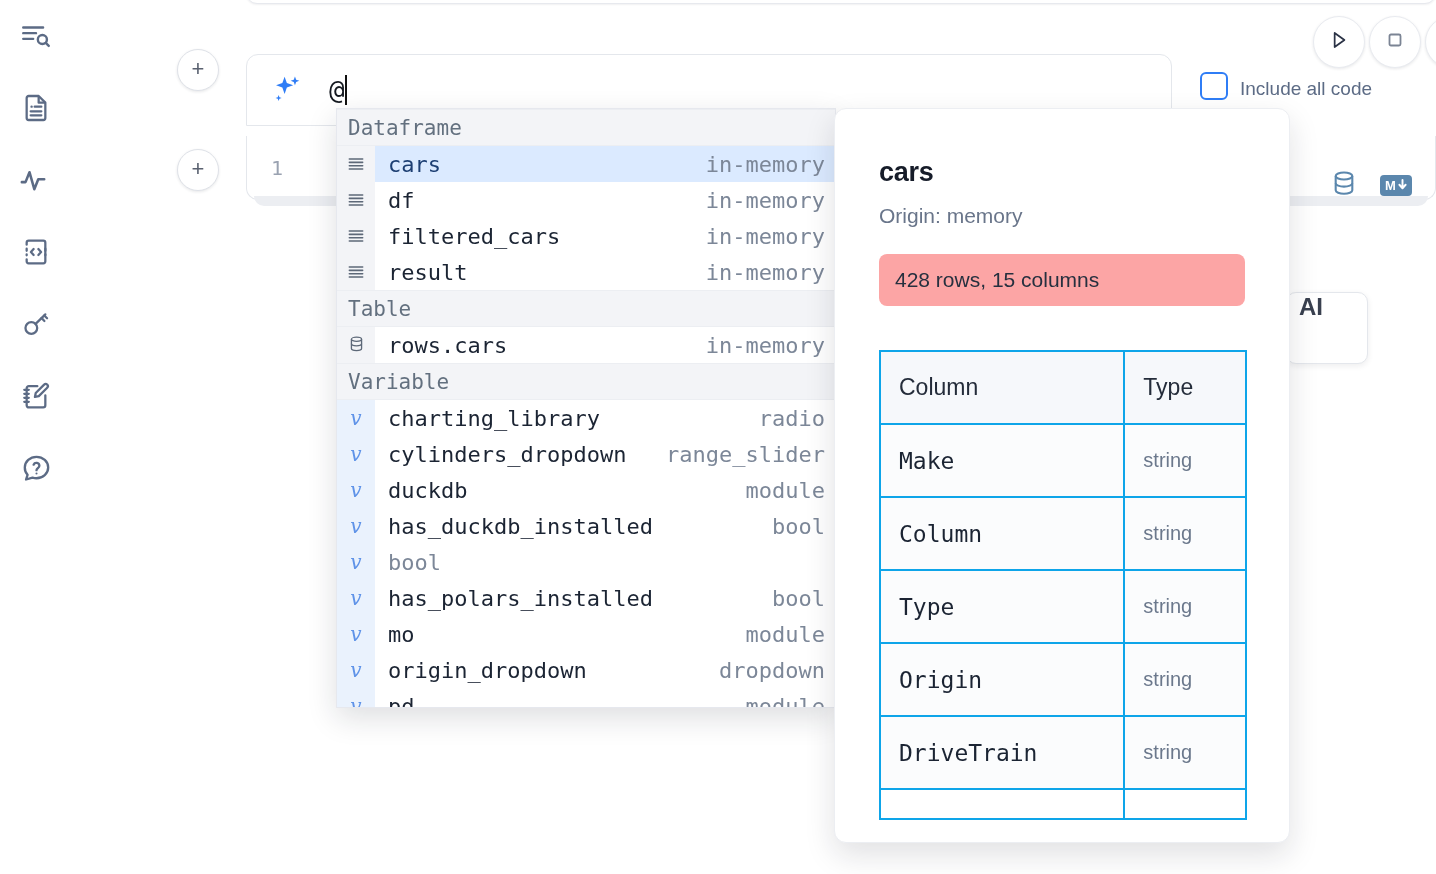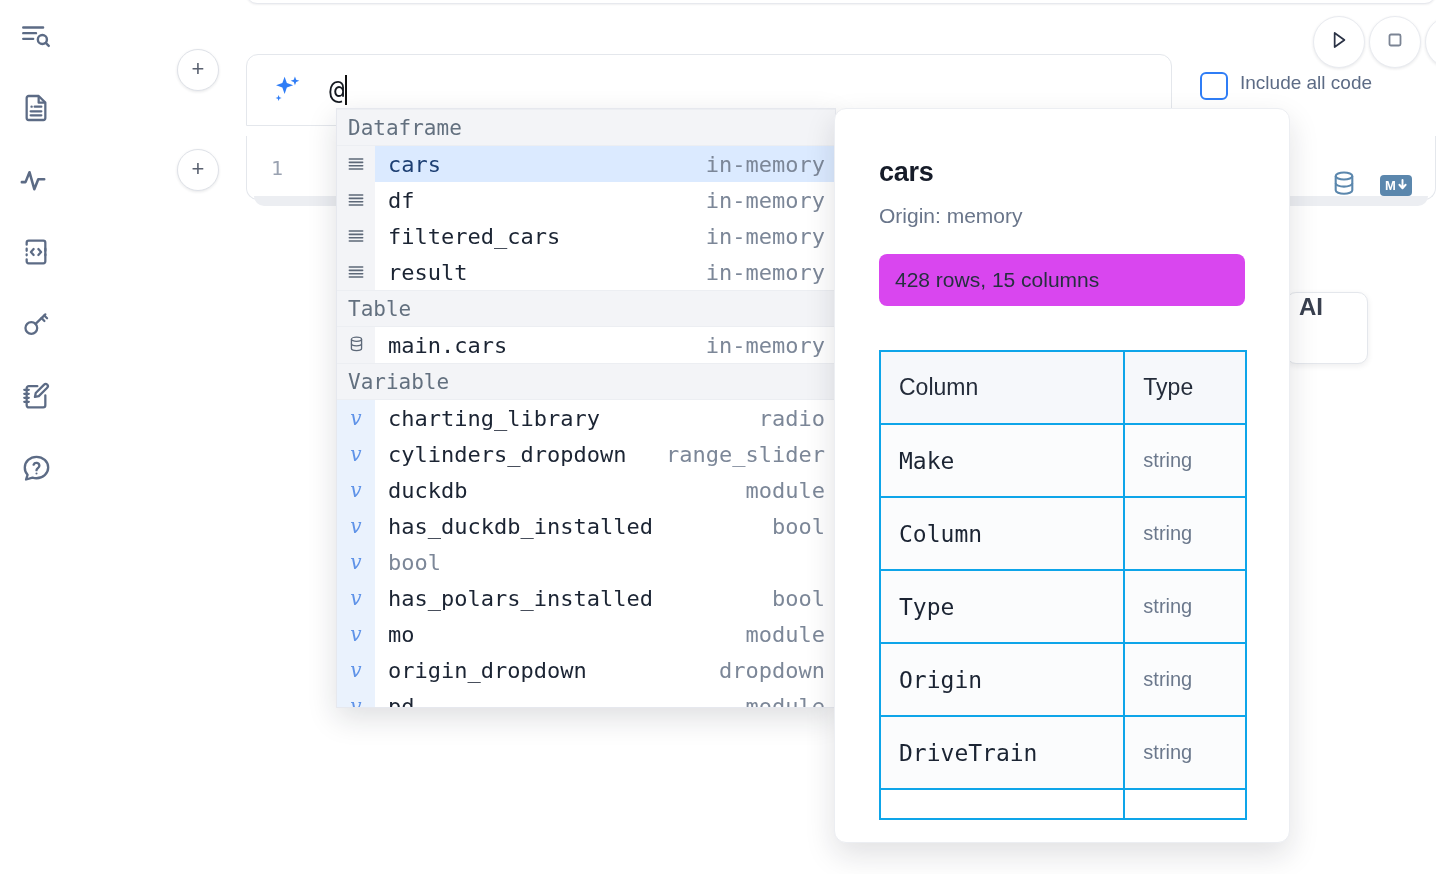--- a/index.html
+++ b/index.html
@@ -57,21 +57,21 @@
     background:#fff; border:1px solid #e9ebf0;
     box-shadow:0 1px 3px rgba(20,25,40,.10);
     display:flex; align-items:center; justify-content:center; cursor:pointer;
   }
   .round-btn.run{ left:1313px; top:16px; }
   .round-btn.stop{ left:1369px; top:16px; }
   .round-btn.extra{ left:1425px; top:16px; }
 
   .include-row{
     position:absolute; left:1200px; top:72px;
-    display:flex; align-items:flex-start; gap:12px;
+    display:flex; align-items:flex-end; gap:12px;
   }
   .chk{
     width:28px; height:28px; border-radius:6px;
     border:2px solid #2f7df6; background:#fff; cursor:pointer; flex:none;
   }
   .include-label{ font-size:19px; color:#5c6b85; white-space:nowrap; }
 
   
   .code-cell{
     position:absolute; left:246px; top:136px; width:1190px; height:64px;
@@ -144,21 +144,21 @@
   
   .pv{
     position:absolute; left:834px; top:108px; width:456px; height:735px;
     background:#fff; border:1px solid #eceef2; border-radius:12px;
     box-shadow:0 12px 30px rgba(20,25,40,.13);
     z-index:40; overflow:hidden; padding:48px 44px 0 44px;
   }
   .pv-title{ font-size:27px; font-weight:700; color:#161c29; letter-spacing:-.3px; }
   .pv-source{ margin-top:16px; font-size:21px; color:#69758a; }
   .pv-stat{
-    margin-top:26px; background:#d946ef; border-radius:8px;
+    margin-top:26px; background:#fca5a5; border-radius:8px;
     height:52px; display:flex; align-items:center; padding-left:16px;
     font-size:21px; color:#26303f;
   }
   .pv-table{ margin-top:44px; width:368px; border:1px solid #e7ebf1; border-collapse:collapse; }
   .pv-table th, .pv-table td{
     border:2px solid #0ea5e9; text-align:left; height:73px; padding:0 18px; vertical-align:middle;
   }
   .pv-table th{ background:#f6f8fb; font-weight:400; font-size:23px; color:#242c3a; }
   .pv-table td.col{
     font-family:"DejaVu Sans Mono","Liberation Mono",monospace;
@@ -364,21 +364,21 @@
       <div class="ac-section">Table</div>
       <div class="ac-row">
         <div class="ac-gut">
           <svg width="19" height="20" viewBox="0 0 24 26" fill="none" stroke="currentColor" stroke-width="1.7">
             <ellipse cx="12" cy="5.5" rx="6.6" ry="2.7"></ellipse>
             <path d="M5.4 5.5v6c0 1.5 2.96 2.7 6.6 2.7s6.6-1.2 6.6-2.7v-6"></path>
             <path d="M5.4 11.5v6c0 1.5 2.96 2.7 6.6 2.7s6.6-1.2 6.6-2.7v-6"></path>
           </svg>
         </div>
         <div class="ac-body">
-          <span class="ac-name">main.cars</span>
+          <span class="ac-name">rows.cars</span>
           <span class="ac-kind">in-memory</span>
         </div>
       </div>
       <div class="ac-section">Variable</div>
       <div class="ac-row">
         <div class="ac-gut var">v</div>
         <div class="ac-body">
           <span class="ac-name">charting_library</span>
           <span class="ac-kind">radio</span>
         </div>

